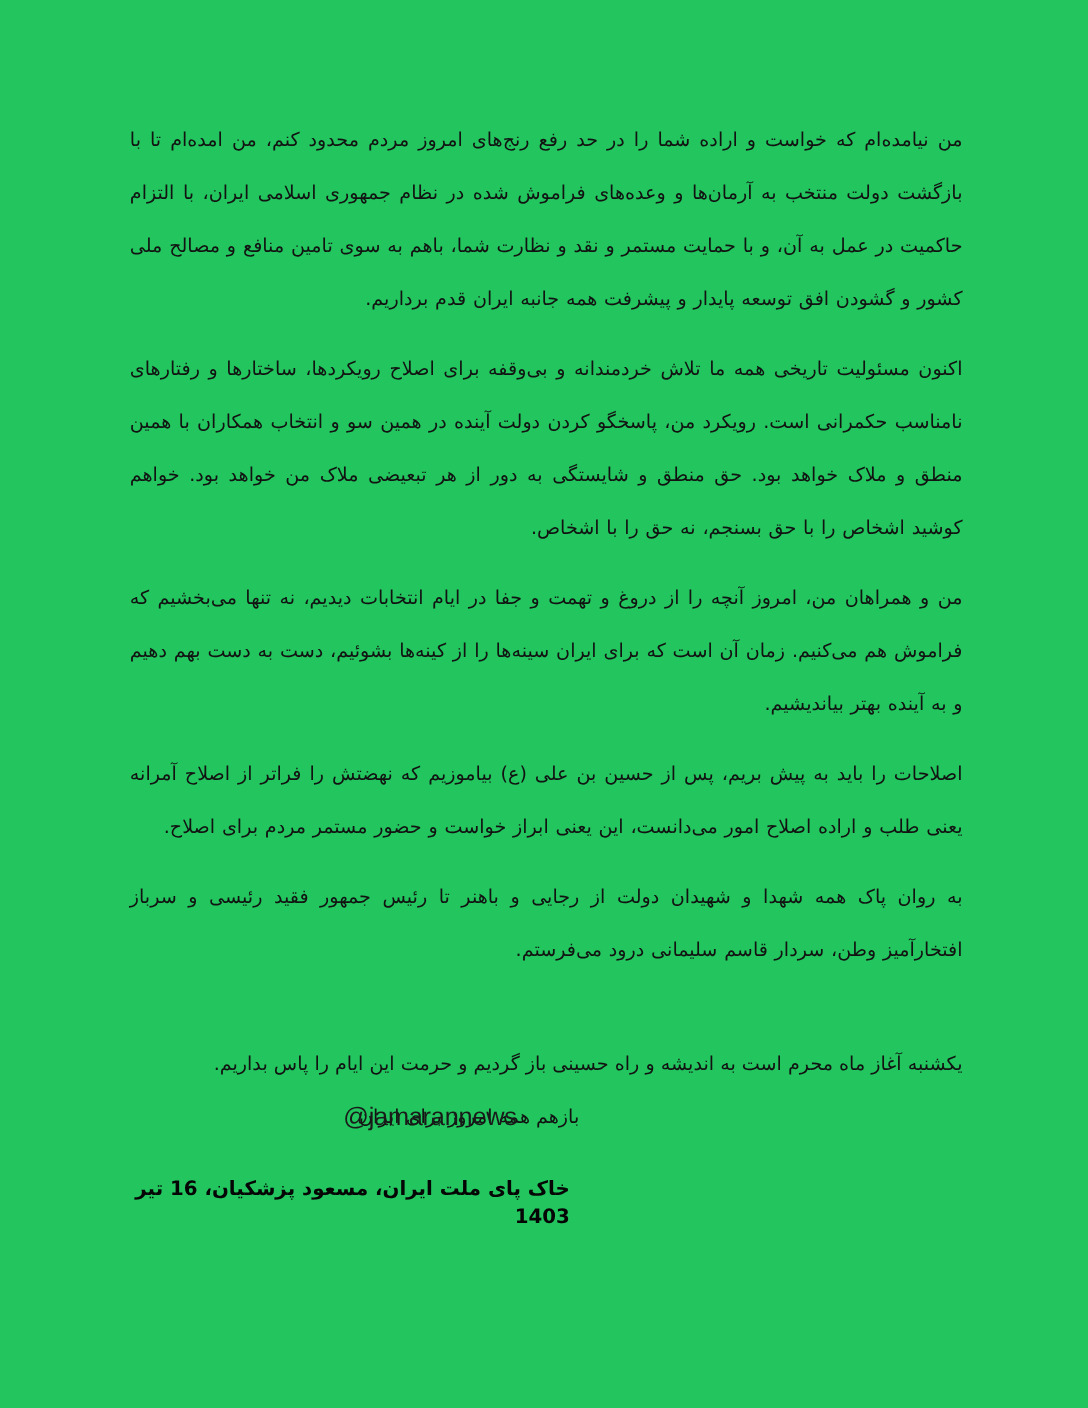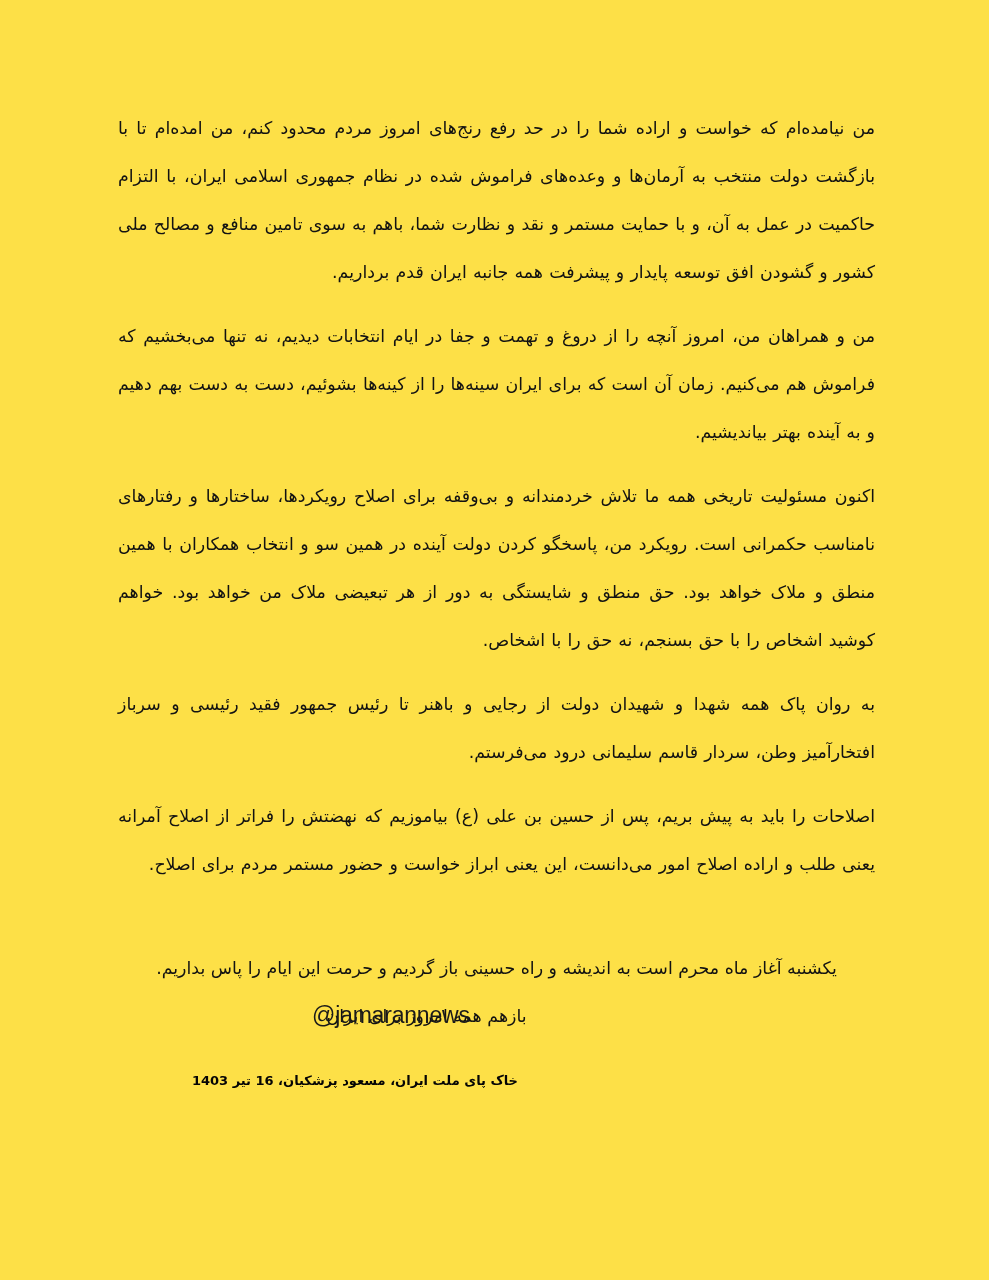--- a/index.html
+++ b/index.html
@@ -14,21 +14,21 @@
     position: relative;
     overflow: hidden;
     font-family: "DejaVu Sans", "Liberation Sans", sans-serif;
     color: #111111;
     -webkit-font-smoothing: antialiased;
   }
 
   .page {
     position: absolute;
     inset: 0;
-    background: #fde047;
+    background: #22c55e;
   }
 
   .doc-body {
     position: absolute;
     left: 118px;
     top: 104px;
     width: 757px;
     direction: rtl;
     text-align: justify;
     text-align-last: right;
@@ -55,36 +55,36 @@
   }
 
   .closing-line {
     font-size: 17.4px;
     line-height: 48px;
     color: #121212;
     direction: rtl;
   }
 
   .closing-line.line-1 {
-    text-align: center;
+    text-align: right;
   }
 
   .closing-line.line-2 {
     text-align: center;
     padding-right: 140px;
   }
 
   .signature {
     position: absolute;
     left: 118px;
     top: 1068px;
     width: 400px;
     direction: rtl;
     text-align: right;
-    font-size: 13px;
+    font-size: 18px;
     font-weight: bold;
     line-height: 26px;
     color: #050505;
   }
 
   .watermark {
     position: absolute;
     left: 312px;
     top: 1002px;
     font-family: "Liberation Sans", "DejaVu Sans", sans-serif;
@@ -99,27 +99,27 @@
 </head>
 <body>
 
 <div class="page">
 
   <div class="doc-body">
 
     <p class="para">من نیامده‌ام که خواست و اراده شما را در حد رفع رنج‌های امروز مردم محدود کنم، من امده‌ام تا با بازگشت دولت منتخب به آرمان‌ها و وعده‌های فراموش شده در نظام جمهوری اسلامی ایران، با التزام حاکمیت در عمل به آن، و با حمایت مستمر و نقد و نظارت شما، باهم به سوی تامین منافع و مصالح ملی کشور و گشودن افق توسعه پایدار و پیشرفت همه جانبه ایران قدم برداریم.</p>
 
 
+    <p class="para">اکنون مسئولیت تاریخی همه ما تلاش خردمندانه و بی‌وقفه برای اصلاح رویکردها، ساختارها و رفتارهای نامناسب حکمرانی است. رویکرد من، پاسخگو کردن دولت آینده در همین سو و انتخاب همکاران با همین منطق و ملاک خواهد بود. حق منطق و شایستگی به دور از هر تبعیضی ملاک من خواهد بود. خواهم کوشید اشخاص را با حق بسنجم، نه حق را با اشخاص.</p>
+
     <p class="para">من و همراهان من، امروز آنچه را از دروغ و تهمت و جفا در ایام انتخابات دیدیم، نه تنها می‌بخشیم که فراموش هم می‌کنیم. زمان آن است که برای ایران سینه‌ها را از کینه‌ها بشوئیم، دست به دست بهم دهیم و به آینده بهتر بیاندیشیم.</p>
 
-    <p class="para">اکنون مسئولیت تاریخی همه ما تلاش خردمندانه و بی‌وقفه برای اصلاح رویکردها، ساختارها و رفتارهای نامناسب حکمرانی است. رویکرد من، پاسخگو کردن دولت آینده در همین سو و انتخاب همکاران با همین منطق و ملاک خواهد بود. حق منطق و شایستگی به دور از هر تبعیضی ملاک من خواهد بود. خواهم کوشید اشخاص را با حق بسنجم، نه حق را با اشخاص.</p>
+    <p class="para">اصلاحات را باید به پیش بریم، پس از حسین بن علی (ع) بیاموزیم که نهضتش را فراتر از اصلاح آمرانه یعنی طلب و اراده اصلاح امور می‌دانست، این یعنی ابراز خواست و حضور مستمر مردم برای اصلاح.</p>
 
     <p class="para">به روان پاک همه شهدا و شهیدان دولت از رجایی و باهنر تا رئیس جمهور فقید رئیسی و سرباز افتخارآمیز وطن، سردار قاسم سلیمانی درود می‌فرستم.</p>
-
-    <p class="para">اصلاحات را باید به پیش بریم، پس از حسین بن علی (ع) بیاموزیم که نهضتش را فراتر از اصلاح آمرانه یعنی طلب و اراده اصلاح امور می‌دانست، این یعنی ابراز خواست و حضور مستمر مردم برای اصلاح.</p>
 
   </div>
 
   <div class="closing-block">
     <div class="closing-line line-1">یکشنبه آغاز ماه محرم است به اندیشه و راه حسینی باز گردیم و حرمت این ایام را پاس بداریم.</div>
     <div class="closing-line line-2">بازهم همه امروز برای ایران</div>
   </div>
 
   <div class="watermark">@jamarannews</div>
 

